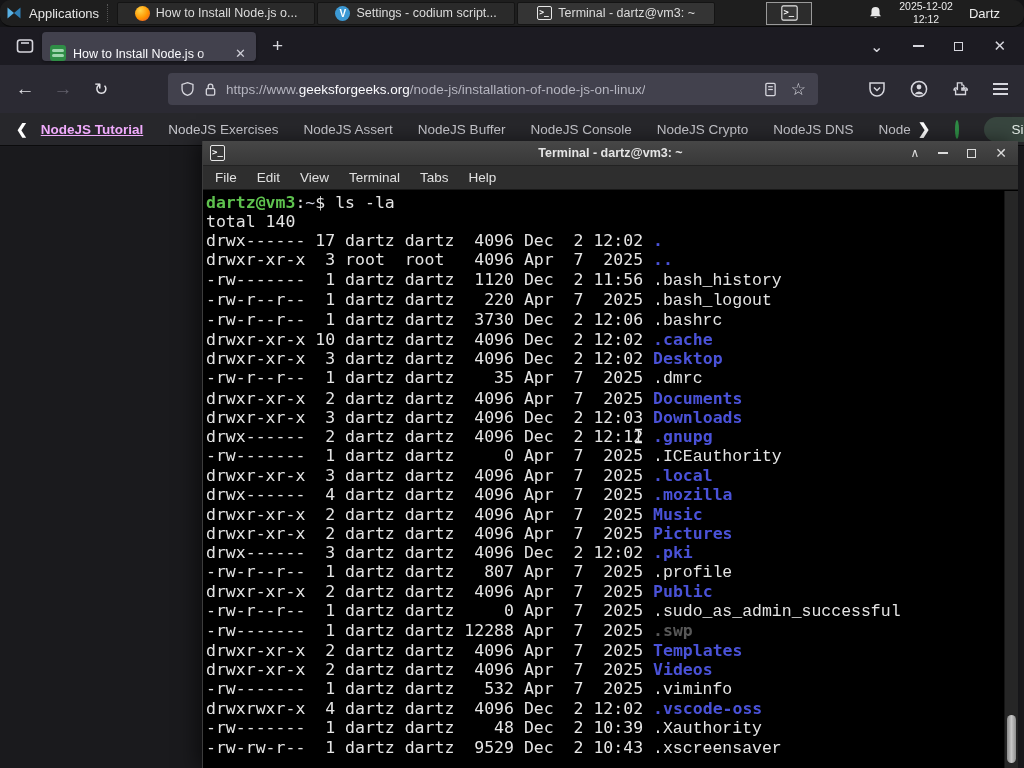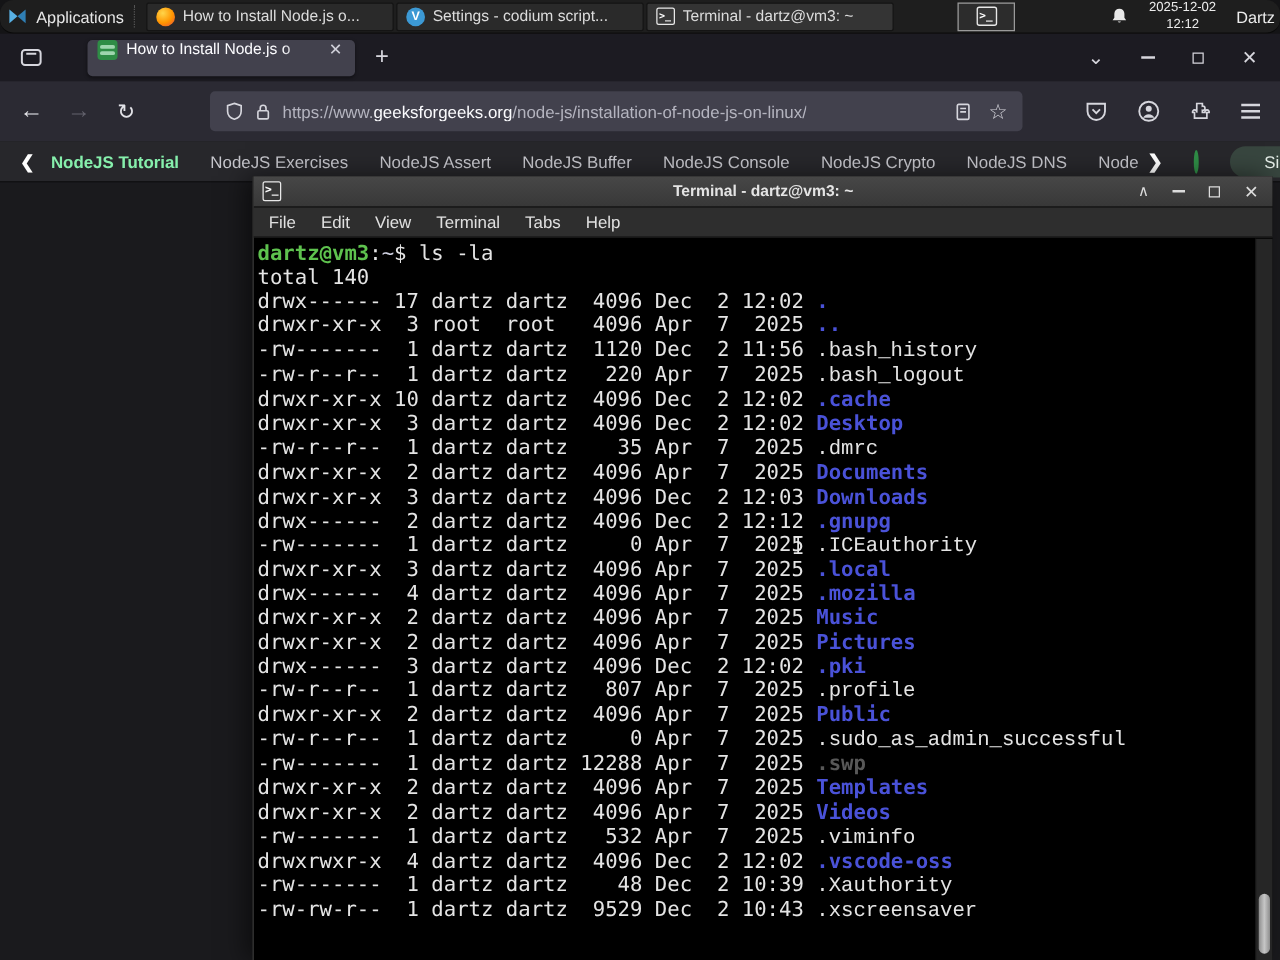--- a/index.html
+++ b/index.html
@@ -7,45 +7,45 @@
   body { font-family:"Liberation Sans", sans-serif; position:relative; }
 
   
   .panel { position:absolute; top:0; left:0; right:0; height:27px; background:#1e1e1e;
            display:flex; align-items:center; z-index:50; border-bottom:1px solid #0a0a0a;border-radius:11px; }
   .apps-btn { display:flex; align-items:center; gap:7px; height:100%; padding:0 8px 0 6px;
               color:#e6e6e6; font-size:13px; }
   .panel-sep { width:6px; height:18px; border-left:1px dotted #555; margin-right:3px; }
   .win-btn { width:198px; height:23px; margin:0 1px; background:#2a2a2a; border:1px solid #141414;
              border-radius:2px; display:flex; align-items:center; gap:6px; padding:0 7px;
-             font-size:12.5px; color:#dcdcdc; white-space:nowrap; overflow:hidden; }
+             font-size:12.5px; color:#dcdcdc; white-space:nowrap; overflow:hidden;justify-content:center; }
   .win-btn.active { background:#343434; }
   .win-btn span.lbl { overflow:hidden; white-space:nowrap; }
   .ff-ball { width:15px; height:15px; border-radius:50%; flex:0 0 15px;
              background:radial-gradient(circle at 35% 30%, #ffd54a 0%, #ff9500 55%, #e8483f 100%); }
   .codium-ball { width:15px; height:15px; border-radius:50%; flex:0 0 15px; background:#3c99d4;
                  display:flex; align-items:center; justify-content:center; color:#fff;
                  font-size:10px; font-weight:bold; }
   .term-ico { width:15px; height:14px; flex:0 0 15px; background:#383838; border:1.5px solid #e8e8e8;
               border-radius:2px; color:#fff; font-size:8px; font-weight:bold; line-height:11px;
               text-align:left; padding-left:1px; font-family:"DejaVu Sans Mono",monospace; }
   .pager { margin-left:50px; width:46px; height:23px; border:1px solid #9a9a9a; background:#2c2c2c;
            display:flex; align-items:center; justify-content:center; }
   .pager .term-ico { transform:scale(1.1); }
-  .tray { margin-left:auto; display:flex; align-items:center; gap:16px; padding-right:4px; }
+  .tray { margin-left:auto; display:flex; align-items:center; gap:16px; padding-right:24px; }
   .clock { font-size:10.5px; line-height:1.2; color:#ececec; text-align:center; }
   .tray-user { font-size:13px; color:#ececec; }
 
   
   .browser { position:absolute; top:27px; left:0; right:0; bottom:0; background:#1b1b1f; }
   .tabbar { height:38px; background:#1c1b22; display:flex; align-items:center; padding:0 8px; }
   .ffview { width:30px; height:26px; border-radius:4px; display:flex; align-items:center;
             justify-content:center; margin-left:2px; }
-  .tab { width:214px; height:29px; background:#42414d; border-radius:4px; margin-left:30px;
-         display:flex; align-items:flex-start; padding:0 8px; gap:7px; color:#fbfbfe; font-size:12.5px;
+  .tab { width:214px; height:29px; background:#42414d; border-radius:4px; margin-left:2px;
+         display:flex; align-items:flex-end; padding:0 8px; gap:7px; color:#fbfbfe; font-size:12.5px;
          box-shadow:0 1px 3px rgba(0,0,0,.4); }
   .favicon { width:16px; height:16px; border-radius:3px; background:#2f8d46; flex:0 0 16px;
              display:flex; flex-direction:column; justify-content:center; gap:2px; padding:0 2px; }
   .favicon i { display:block; height:3px; border-radius:2px; background:#9fd6ae; }
   .tab-title { flex:1; overflow:hidden; white-space:nowrap;
                -webkit-mask-image:linear-gradient(90deg,#000 82%,transparent 98%);
                mask-image:linear-gradient(90deg,#000 82%,transparent 98%); }
   .tab-close { color:#cfcfd8; font-size:13px; padding:0 2px; }
   .newtab { margin-left:16px; font-size:19px; color:#d6d6dd; font-weight:400; }
   .tab-actions { margin-left:auto; display:flex; align-items:center; gap:30px; color:#d6d6dd;
@@ -66,21 +66,21 @@
                padding-right:4px; }
   .hamburger { display:flex; flex-direction:column; gap:3px; }
   .hamburger i { width:15px; height:2px; background:#d6d6dd; }
 
   .gfg-nav { height:33px; background:#27272b; border-bottom:1px solid #0b0b0c; display:flex;
              align-items:center; padding:0 16px; gap:25px; font-size:13.5px; color:#c7c7cd;
              overflow:hidden; white-space:nowrap; }
   .gfg-back { color:#fff; font-weight:bold; font-size:14px; margin-right:-12px; }
   .gfg-links { display:contents; }
   .gfg-links span { cursor:pointer; }
-  .gfg-links span:first-of-type { color:#86efac; font-weight:bold; }
+  .gfg-links span:first-of-type { color:#f0abfc; font-weight:bold;text-decoration:underline; }
   .gfg-next { color:#fff; font-weight:bold; font-size:15px; margin-left:-18px; }
   .gfg-search-ring { width:19px; height:19px; border:2.5px solid #2f8d46; border-radius:50%; }
   .signin-btn { padding:5px 27px; border-radius:15px; background:#38463f; color:#e6eee9;
                 font-size:13.5px; margin-right:2px; }
   .page-rest { position:absolute; top:120px; left:0; right:0; bottom:0; background:#1a1a1d; }
 
   
   .term-win { position:absolute; left:202px; top:141px; width:816px; height:627px; background:#000;
               z-index:40; box-shadow:-6px 0 18px rgba(0,0,0,.5); border-left:1px solid #3c3c3c; }
   .titlebar { position:relative; height:25px; background:linear-gradient(#474747,#383838);
@@ -266,20 +266,21 @@
 
   <div class="term-body">
     <div class="tline"><span class="green">dartz@vm3</span><span>:</span><span class="tilde">~</span><span>$ ls -la</span></div>
     <div class="tline">total 140</div>
     <div>
 
     <div class="tline"><span class="pre">drwx------ 17 dartz dartz  4096 Dec  2 12:02 </span><span class="dir">.</span></div>
         <div class="tline"><span class="pre">drwxr-xr-x  3 root  root   4096 Apr  7  2025 </span><span class="dir">..</span></div>
         <div class="tline"><span class="pre">-rw-------  1 dartz dartz  1120 Dec  2 11:56 </span><span class="file">.bash_history</span></div>
         <div class="tline"><span class="pre">-rw-r--r--  1 dartz dartz   220 Apr  7  2025 </span><span class="file">.bash_logout</span></div>
+        <div class="tline"><span class="pre">-rw-r--r--  1 dartz dartz  3730 Dec  2 12:06 </span><span class="file">.bashrc</span></div>
         <div class="tline"><span class="pre">drwxr-xr-x 10 dartz dartz  4096 Dec  2 12:02 </span><span class="dir">.cache</span></div>
         <div class="tline"><span class="pre">drwxr-xr-x  3 dartz dartz  4096 Dec  2 12:02 </span><span class="dir">Desktop</span></div>
         <div class="tline"><span class="pre">-rw-r--r--  1 dartz dartz    35 Apr  7  2025 </span><span class="file">.dmrc</span></div>
         <div class="tline"><span class="pre">drwxr-xr-x  2 dartz dartz  4096 Apr  7  2025 </span><span class="dir">Documents</span></div>
         <div class="tline"><span class="pre">drwxr-xr-x  3 dartz dartz  4096 Dec  2 12:03 </span><span class="dir">Downloads</span></div>
         <div class="tline"><span class="pre">drwx------  2 dartz dartz  4096 Dec  2 12:12 </span><span class="dir">.gnupg</span></div>
         <div class="tline"><span class="pre">-rw-------  1 dartz dartz     0 Apr  7  2025 </span><span class="file">.ICEauthority</span></div>
         <div class="tline"><span class="pre">drwxr-xr-x  3 dartz dartz  4096 Apr  7  2025 </span><span class="dir">.local</span></div>
         <div class="tline"><span class="pre">drwx------  4 dartz dartz  4096 Apr  7  2025 </span><span class="dir">.mozilla</span></div>
         <div class="tline"><span class="pre">drwxr-xr-x  2 dartz dartz  4096 Apr  7  2025 </span><span class="dir">Music</span></div>

